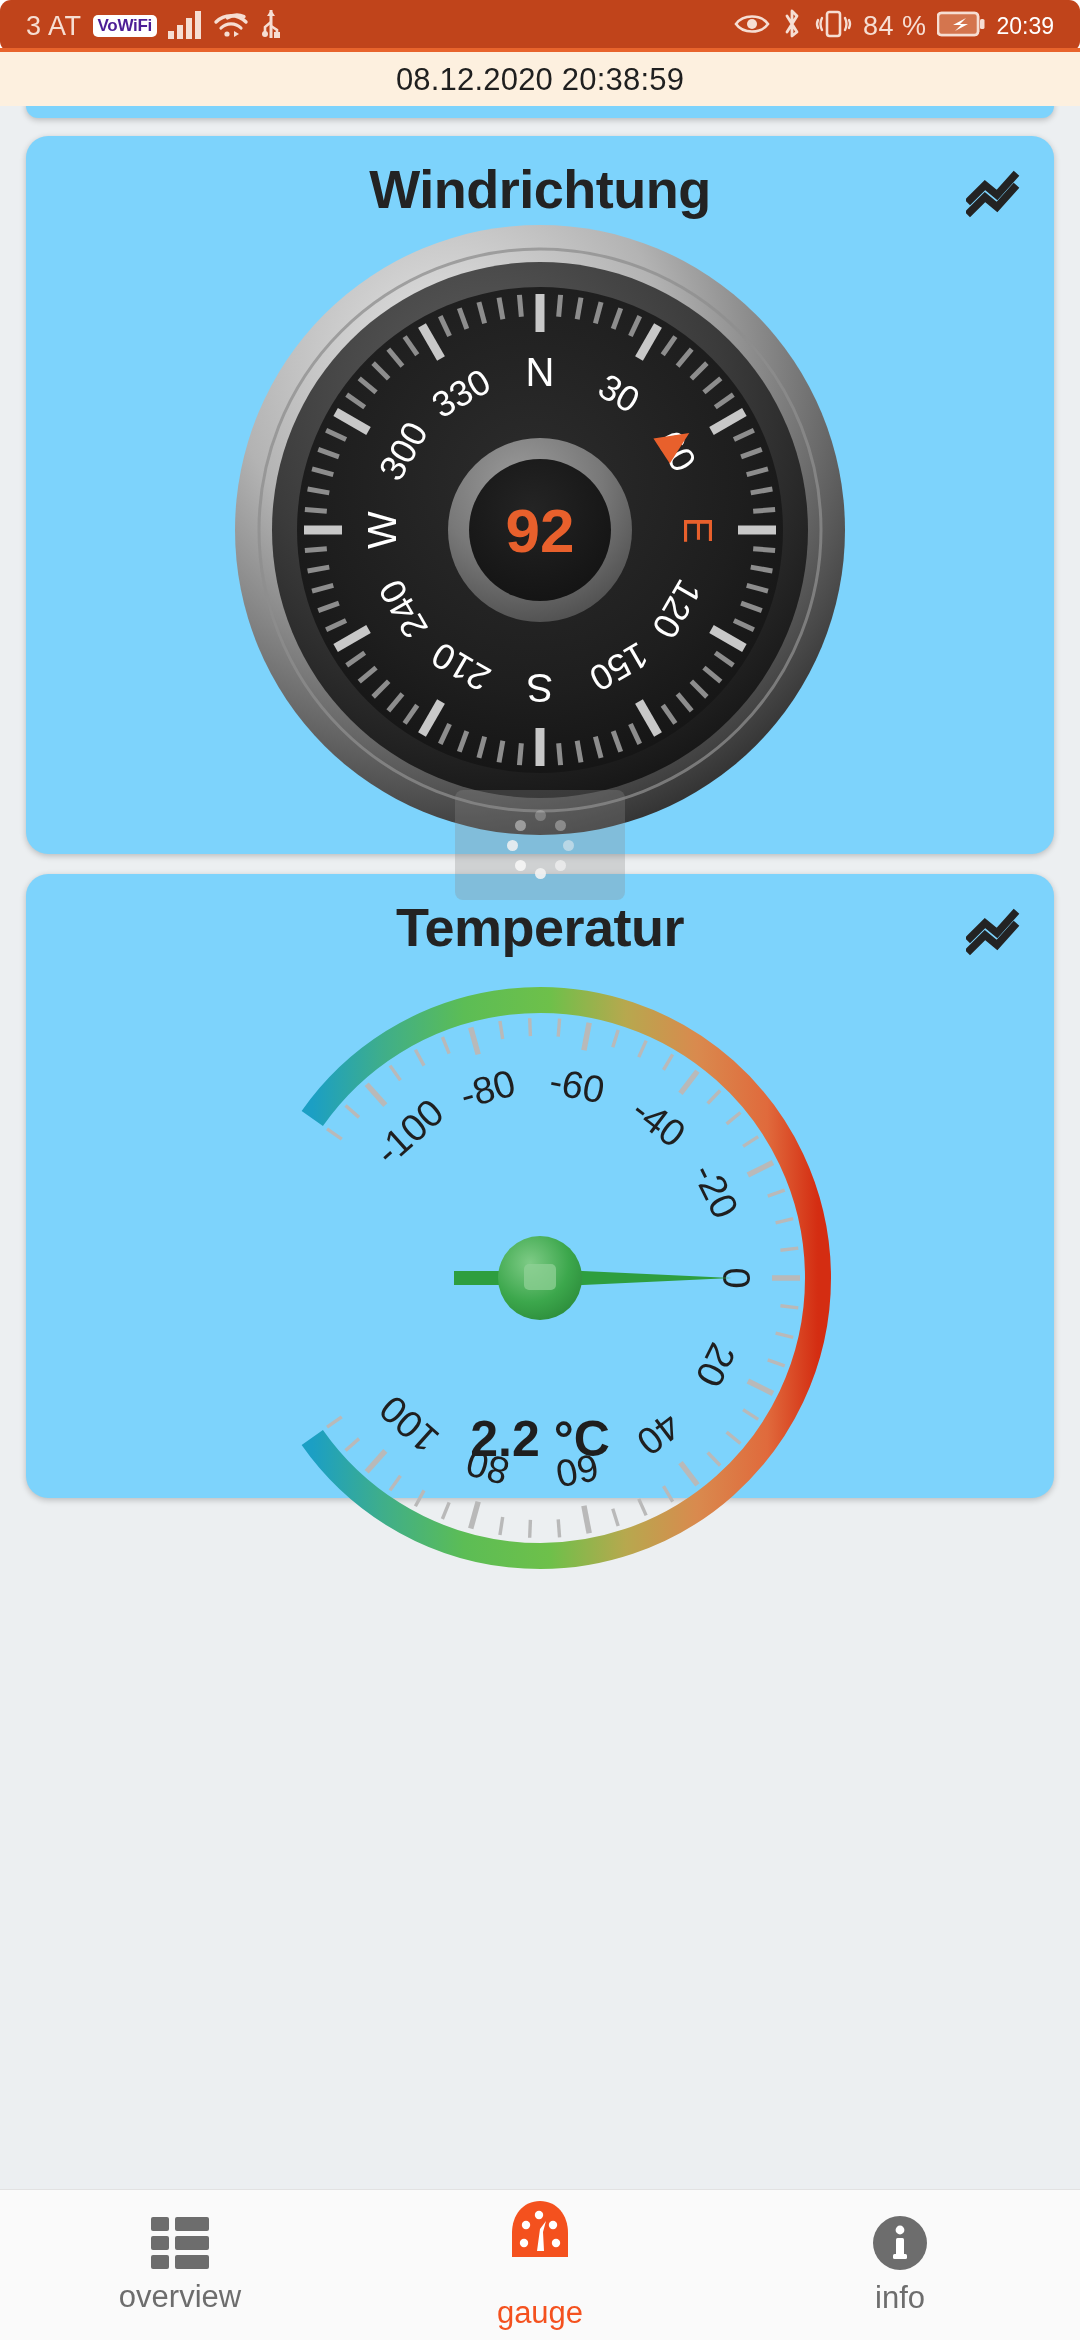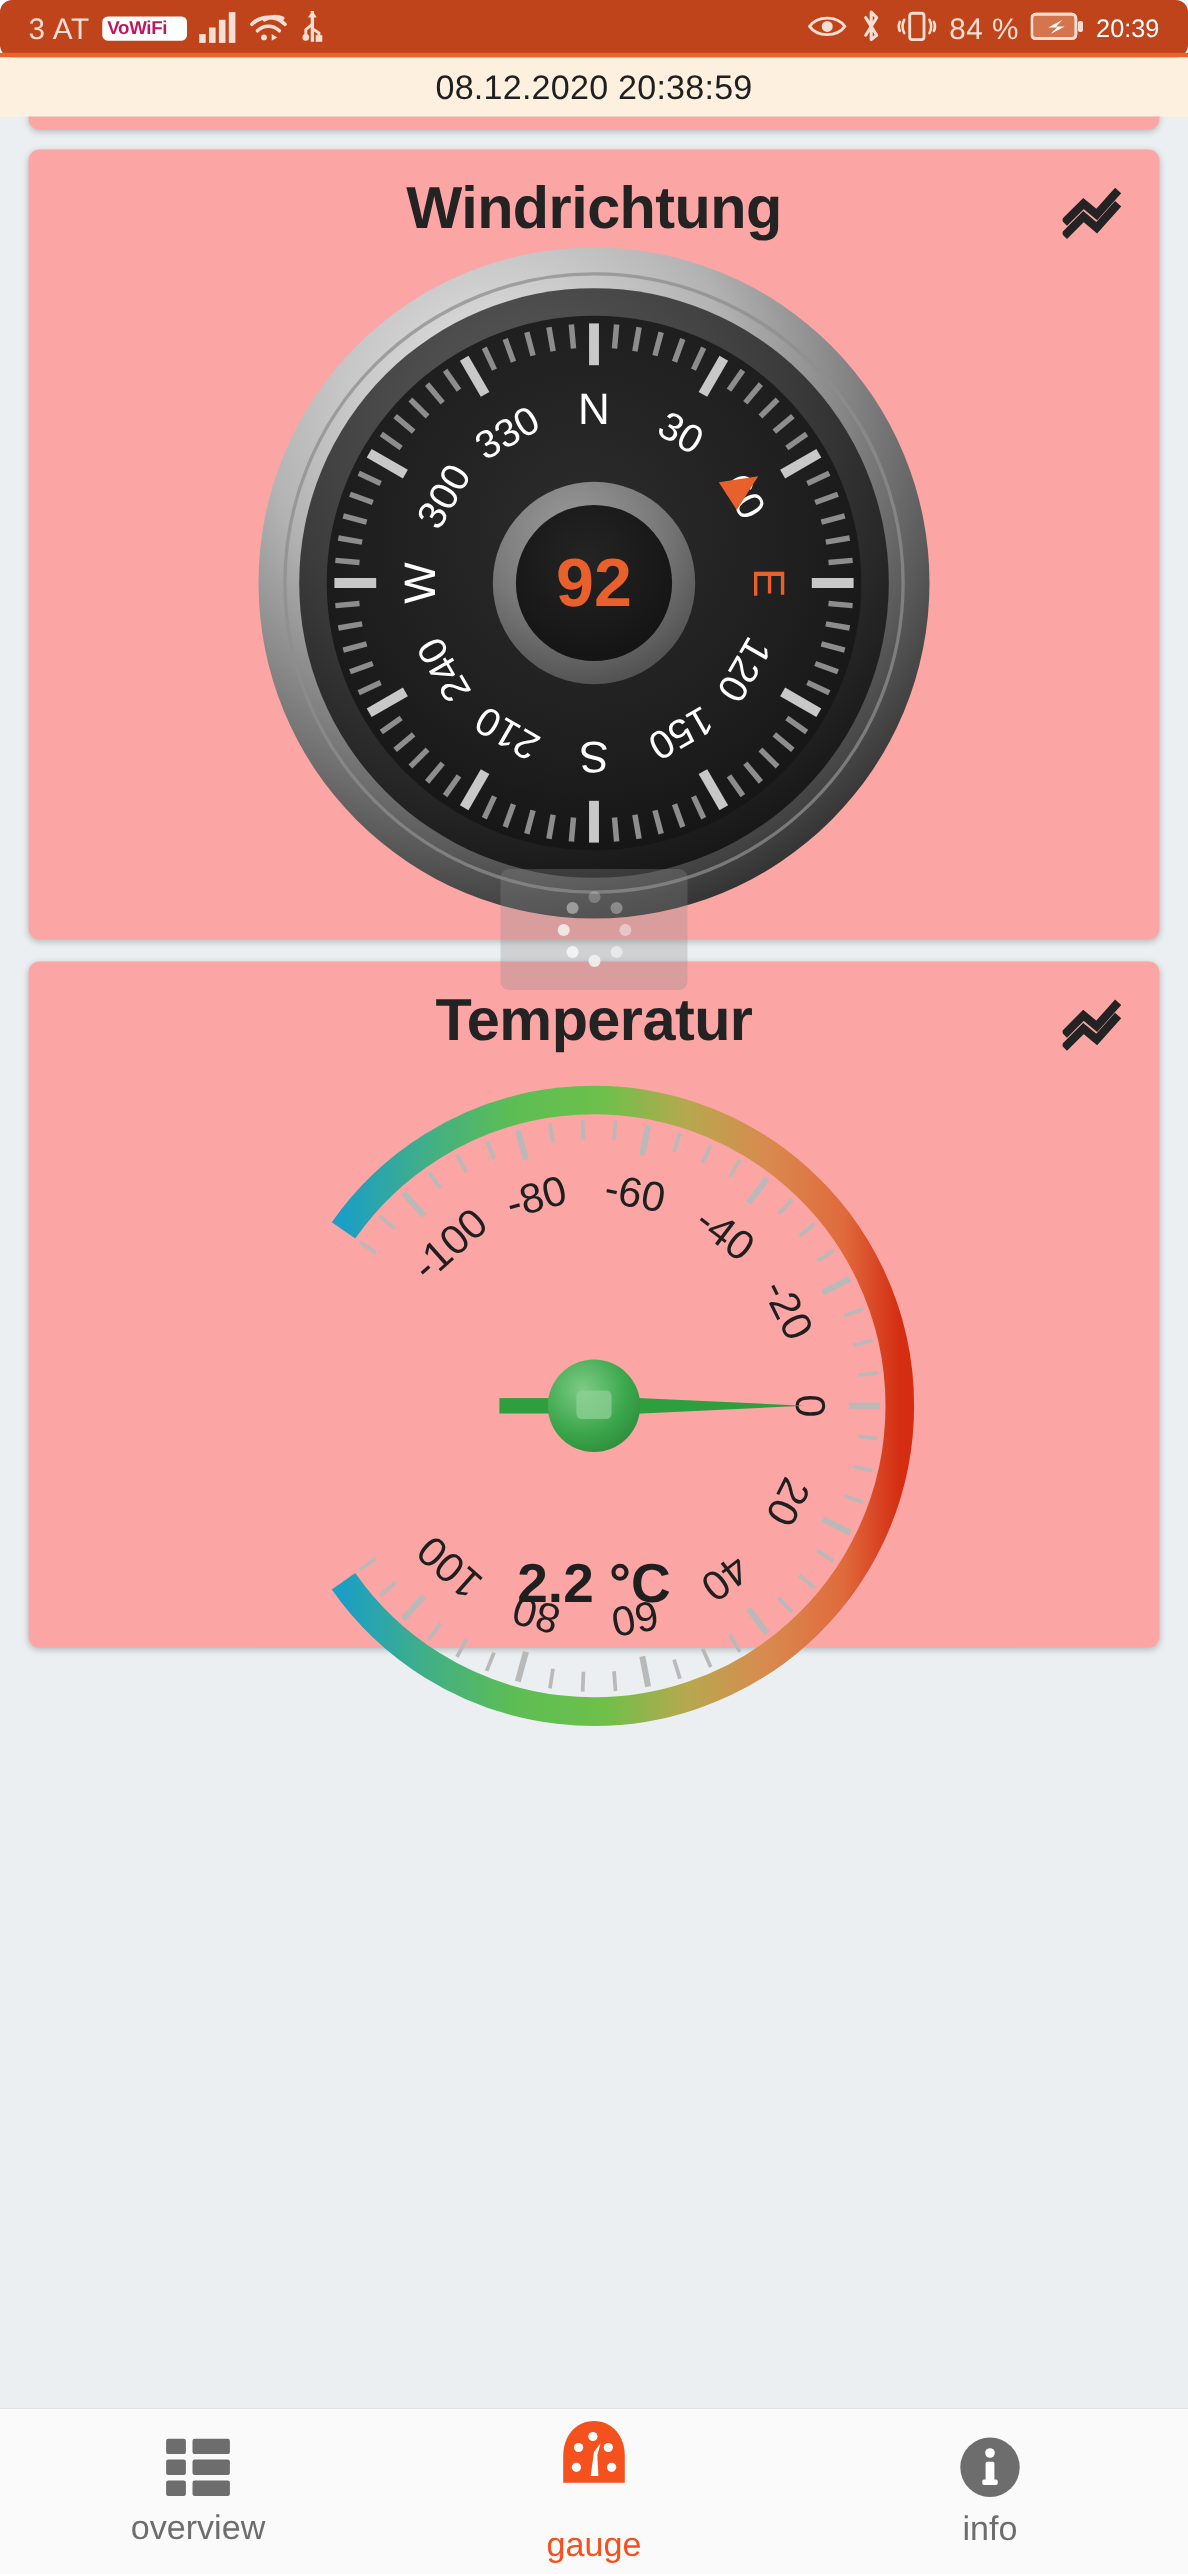--- a/index.html
+++ b/index.html
@@ -41,25 +41,25 @@
     color: #f6ded3;
     font-size: 27px;
     letter-spacing: 0.5px;
   }
   .sb-time {
     color: #ffffff;
     font-size: 23px;
   }
   .vowifi-badge {
     background: #ffffff;
-    color: #be185d;
+    color: #4c1d95;
     font-size: 17px;
     font-weight: bold;
     border-radius: 5px;
-    padding: 2px 18px 3px 5px;
+    padding: 2px 5px 3px 5px;
     line-height: 1;
     letter-spacing: -0.3px;
   }
   .sb-icon { display: block; }
 
   
   .date-bar {
     height: 56px;
     background: #fdf0df;
     display: flex;
@@ -76,22 +76,22 @@
   .scroll-area {
     position: absolute;
     top: 106px;
     left: 0; right: 0;
     bottom: 150px;
     background: #eceff1;
     overflow: hidden;
   }
 
   .card {
-    background: #fca5a5;
-    border-radius: 10px;
+    background: #7dd3fc;
+    border-radius: 22px;
     box-shadow: 0 2px 6px rgba(0,0,0,0.22);
     margin: 0 26px;
     position: relative;
   }
   .card-stub {
     height: 24px;
     margin-top: -12px;
   }
   .card-header {
     display: flex;

